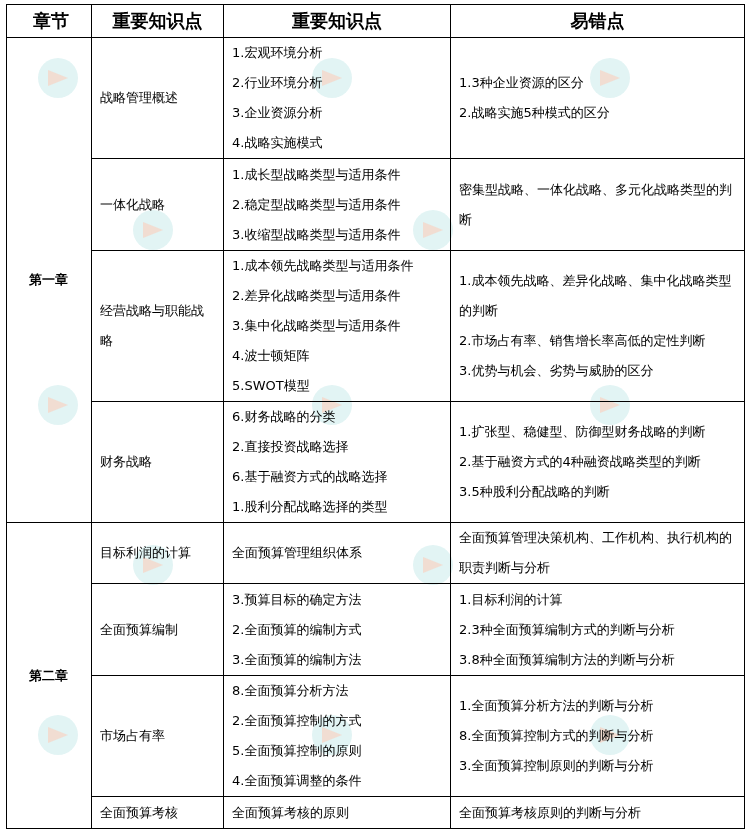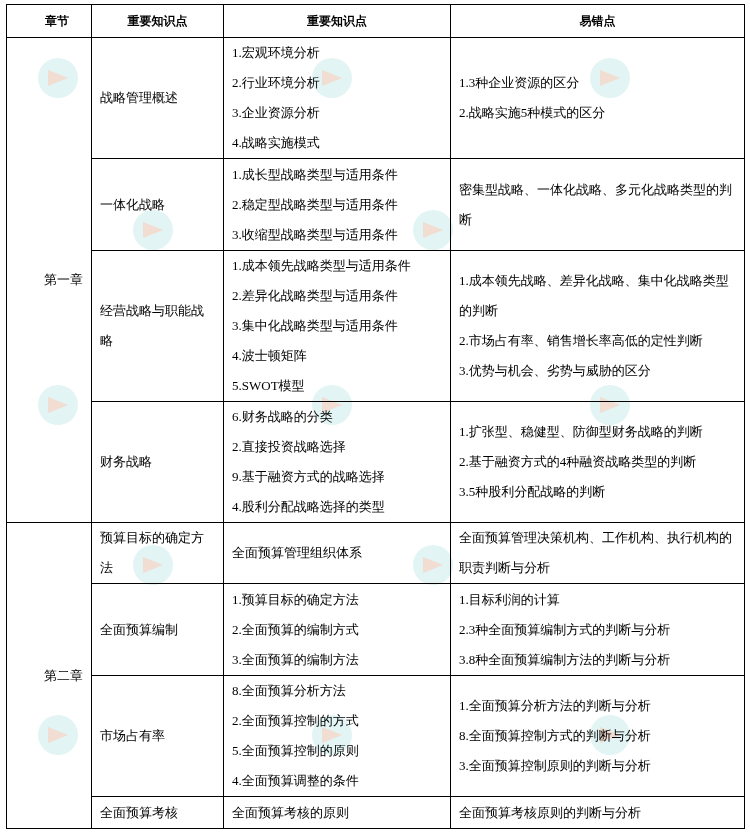--- a/index.html
+++ b/index.html
@@ -4,24 +4,24 @@
   <style>
     html, body { margin: 0; padding: 0; background: #ffffff; }
     body { width: 750px; height: 834px; position: relative; overflow: hidden;
       font-family: "DejaVu Sans", "Liberation Sans", sans-serif; color: #000; }
     .wm { position: absolute; pointer-events: none; }
     .wm-logo { width: 40px; height: 40px; border-radius: 50%; background: #dff3f3; opacity: 0.9; }
     .wm-logo::after { content: ""; position: absolute; left: 10px; top: 12px; width: 0; height: 0;
       border-left: 20px solid #f4d3c4; border-top: 8px solid transparent; border-bottom: 8px solid transparent; opacity: .8; }
     table { position: absolute; left: 6px; top: 4px; border-collapse: collapse; table-layout: fixed; width: 738px; }
     td, th { border: 1px solid #000; font-size: 13px; vertical-align: middle; padding: 0 8px; line-height: 30px; }
-    th { font-weight: bold; height: 32px; font-size: 12px; }
+    th { font-weight: bold; height: 32px; font-size: 18px; }
     th.c1 { text-align: right; padding-right: 22px; }
-    td.chapter { font-weight: normal; text-align: right; padding-left: 7px; }
-    .ln { display: block; line-height: 30px; white-space: nowrap; font-family: Liberation Serif, serif; }
+    td.chapter { font-weight: bold; text-align: center; padding-left: 7px; }
+    .ln { display: block; line-height: 30px; white-space: nowrap; }
     .wrap { white-space: normal; }
   </style>
 </head>
 <body>
 
 <div class="wm wm-logo" style="left:38px;top:58px;position:absolute;"></div>
 <div class="wm wm-logo" style="left:312px;top:58px;position:absolute;"></div>
 <div class="wm wm-logo" style="left:590px;top:58px;position:absolute;"></div>
 <div class="wm wm-logo" style="left:133px;top:210px;position:absolute;"></div>
 <div class="wm wm-logo" style="left:413px;top:210px;position:absolute;"></div>
@@ -89,44 +89,44 @@
         <span class="ln wrap">1.成本领先战略、差异化战略、集中化战略类型的判断</span>
         <span class="ln">2.市场占有率、销售增长率高低的定性判断</span>
         <span class="ln">3.优势与机会、劣势与威胁的区分</span>
       </td>
     </tr>
     <tr style="height:121px">
       <td>财务战略</td>
       <td>
         <span class="ln">6.财务战略的分类</span>
         <span class="ln">2.直接投资战略选择</span>
-        <span class="ln">9.基于融资方式的战略选择</span>
-        <span class="ln">4.股利分配战略选择的类型</span>
+        <span class="ln">6.基于融资方式的战略选择</span>
+        <span class="ln">1.股利分配战略选择的类型</span>
       </td>
       <td>
         <span class="ln">1.扩张型、稳健型、防御型财务战略的判断</span>
         <span class="ln">2.基于融资方式的4种融资战略类型的判断</span>
         <span class="ln">3.5种股利分配战略的判断</span>
       </td>
     </tr>
 
     <tr style="height:61px">
       <td class="chapter" rowspan="4">第二章</td>
-      <td>预算目标的确定方法</td>
+      <td>目标利润的计算</td>
       <td>
         <span class="ln">全面预算管理组织体系</span>
       </td>
       <td>
         <span class="ln wrap">全面预算管理决策机构、工作机构、执行机构的职责判断与分析</span>
       </td>
     </tr>
     <tr style="height:92px">
       <td>全面预算编制</td>
       <td>
-        <span class="ln">1.预算目标的确定方法</span>
+        <span class="ln">3.预算目标的确定方法</span>
         <span class="ln">2.全面预算的编制方式</span>
         <span class="ln">3.全面预算的编制方法</span>
       </td>
       <td>
         <span class="ln">1.目标利润的计算</span>
         <span class="ln">2.3种全面预算编制方式的判断与分析</span>
         <span class="ln">3.8种全面预算编制方法的判断与分析</span>
       </td>
     </tr>
     <tr style="height:120px">

